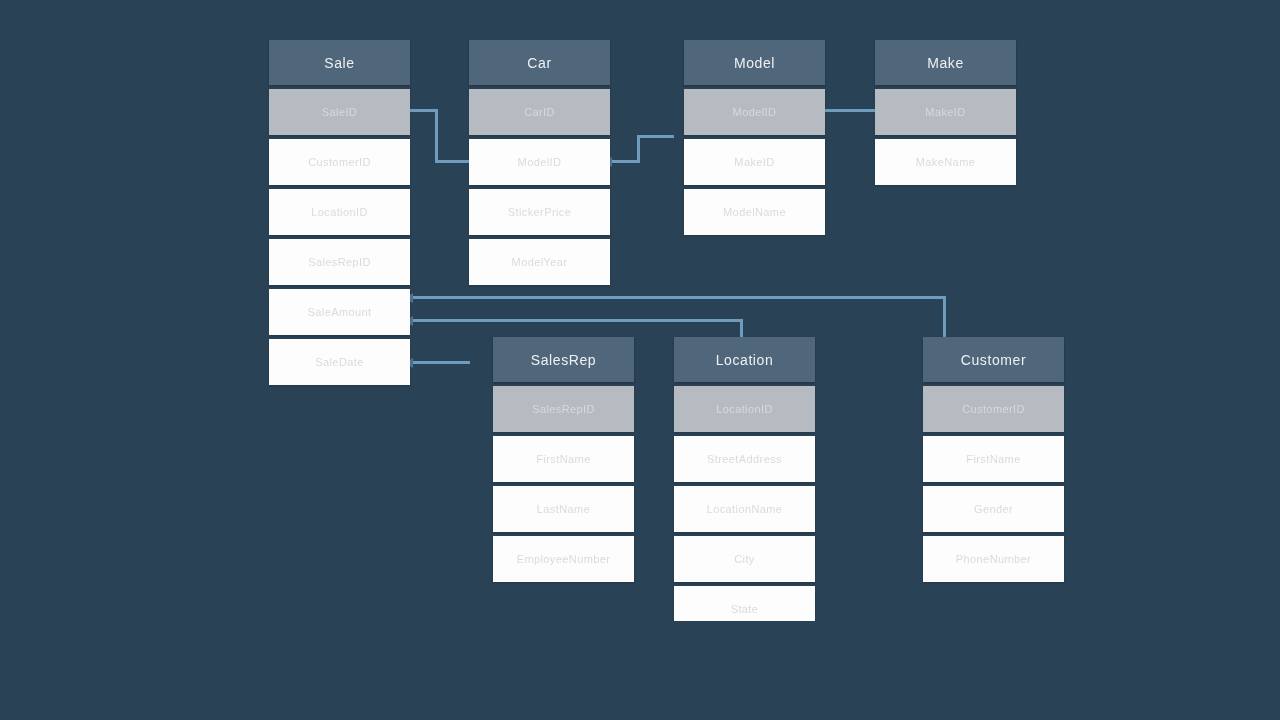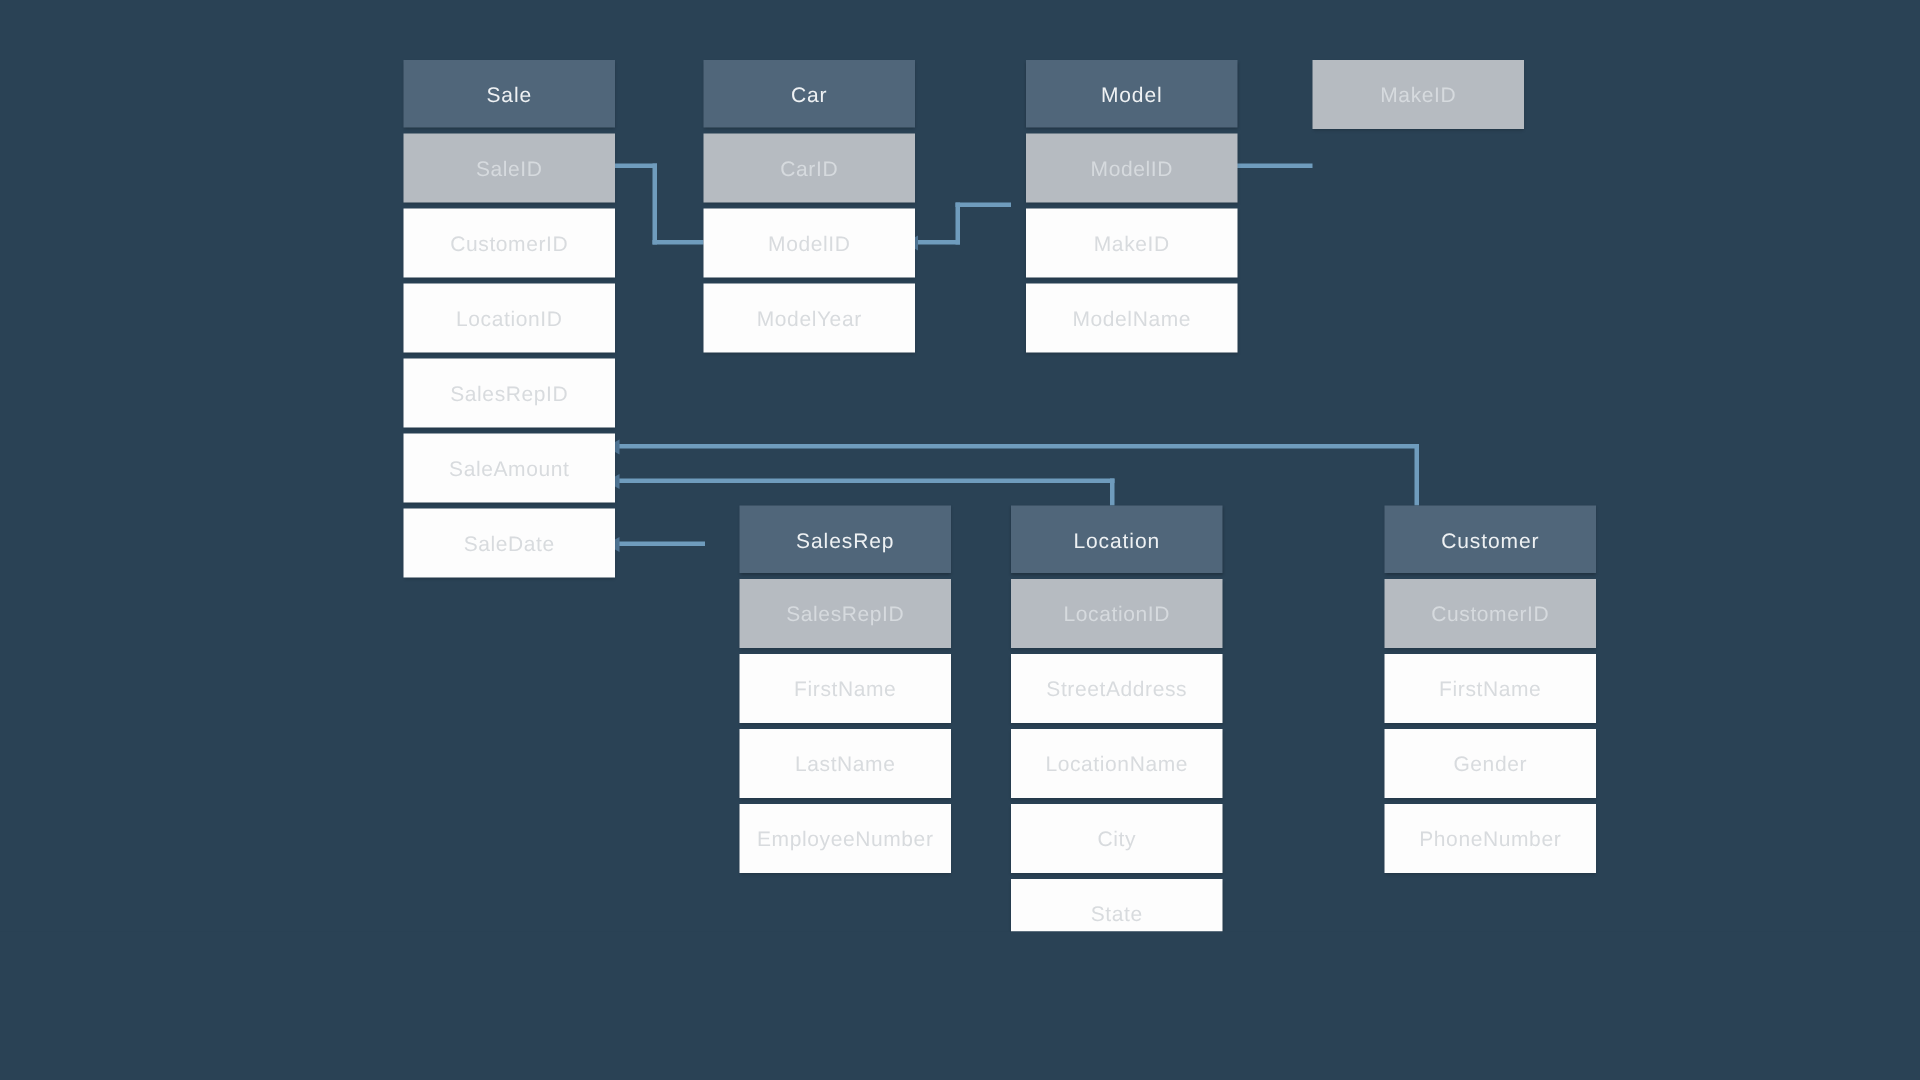--- a/index.html
+++ b/index.html
@@ -17,21 +17,21 @@
     color:var(--header-text, #eef1f3);
     display:flex; align-items:center; justify-content:center;
     font-size:14px; letter-spacing:0.6px;
     box-shadow:0 1px 2px rgba(0,0,0,0.25);
   }
   .row {
     height:46px; margin-bottom:4px;
     background:var(--row-bg, #fdfdfd);
     color:var(--row-text, #d8dbde);
     display:flex; align-items:center; justify-content:center;
-    font-size:14px; letter-spacing:0.4px;
+    font-size:11px; letter-spacing:0.4px;
     box-shadow:0 1px 2px rgba(0,0,0,0.18);
   }
   .row.key {
     background:var(--key-bg, #b6bbc1);
     color:var(--key-text, #d6dade);
   }
   .seg { position:absolute; background:var(--line, #6f9cbd); }
   .arrow {
     position:absolute; width:0; height:0;
     border-top:5px solid transparent;
@@ -70,30 +70,33 @@
         <div class="row">CustomerID</div>
         <div class="row">LocationID</div>
         <div class="row">SalesRepID</div>
         <div class="row">SaleAmount</div>
         <div class="row">SaleDate</div>
       </div>
       <div class="table" style="left: 469px; top: 40px;">
         <div class="thead">Car</div>
         <div class="row key">CarID</div>
         <div class="row">ModelID</div>
+        <div class="row">StickerPrice</div>
         <div class="row">ModelYear</div>
       </div>
       <div class="table" style="left: 674px; top: 40px; padding-left: 10px;">
         <div class="thead">Model</div>
         <div class="row key">ModelID</div>
         <div class="row">MakeID</div>
         <div class="row">ModelName</div>
       </div>
       <div class="table" style="left: 875px; top: 40px;">
+        <div class="thead">Make</div>
         <div class="row key">MakeID</div>
+        <div class="row">MakeName</div>
       </div>
       <div class="table" style="left: 469px; top: 337px; padding-left: 24px;">
         <div class="thead">SalesRep</div>
         <div class="row key">SalesRepID</div>
         <div class="row">FirstName</div>
         <div class="row">LastName</div>
         <div class="row">EmployeeNumber</div>
       </div>
       <div class="table" style="left: 674px; top: 337px;">
         <div class="thead">Location</div>

